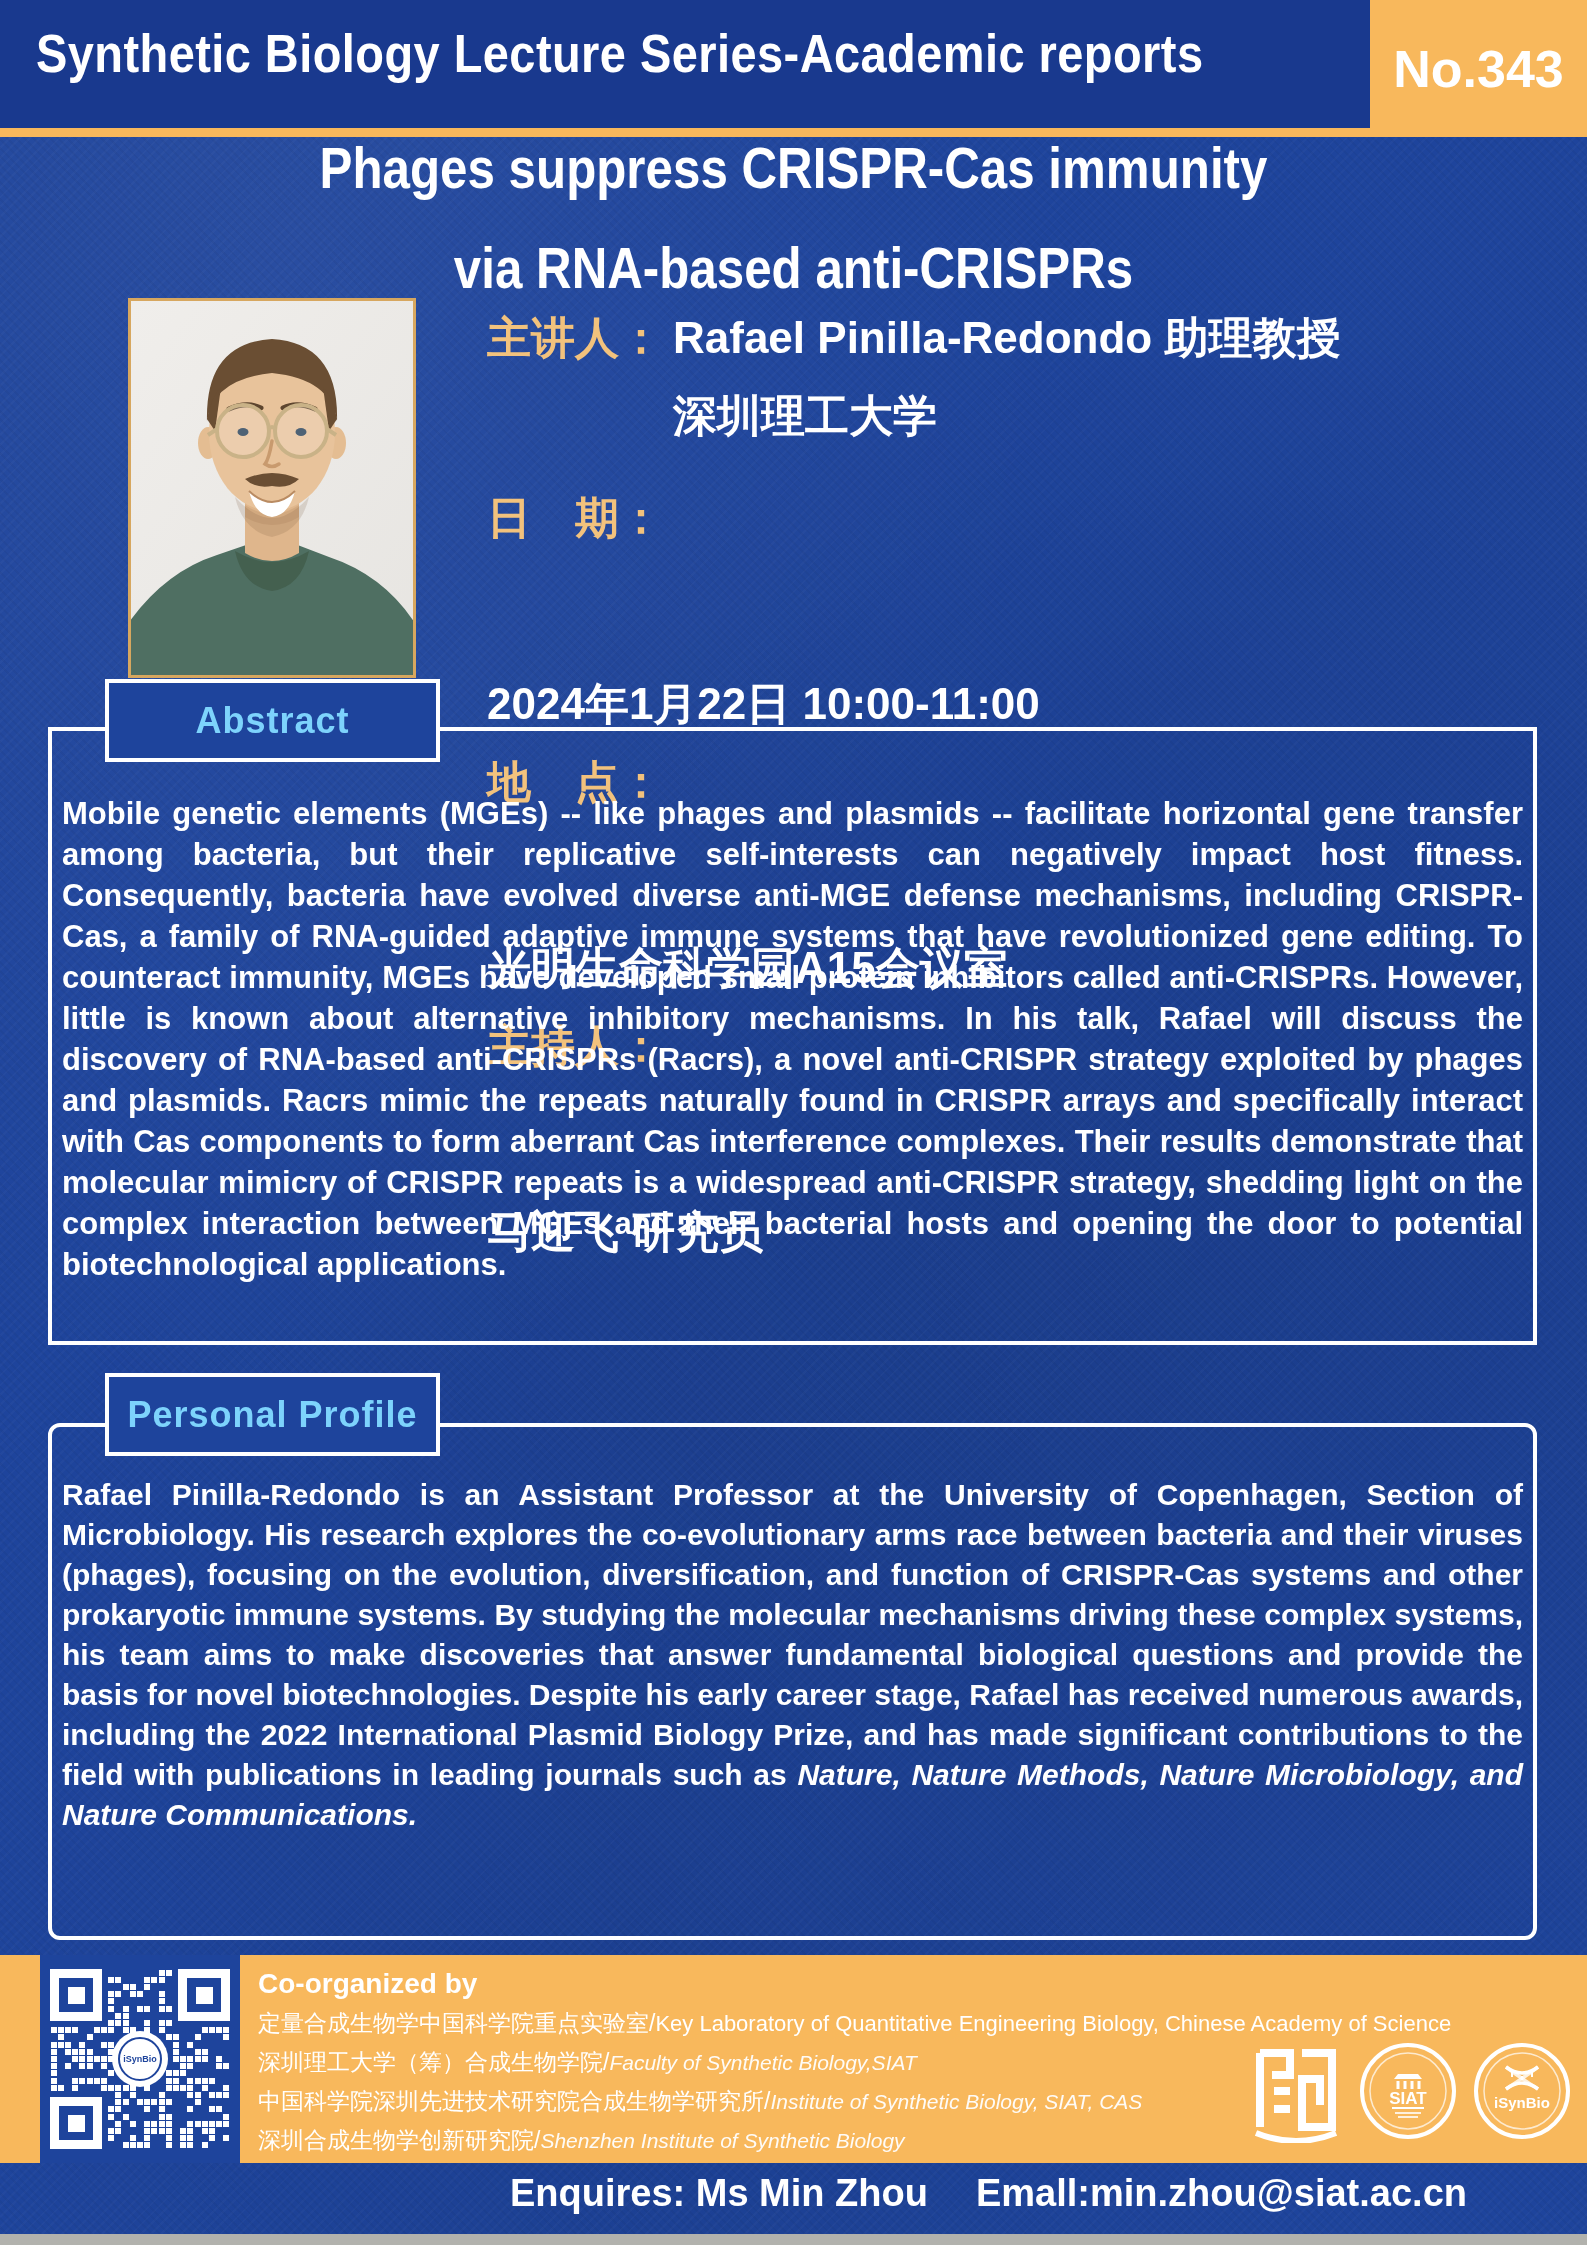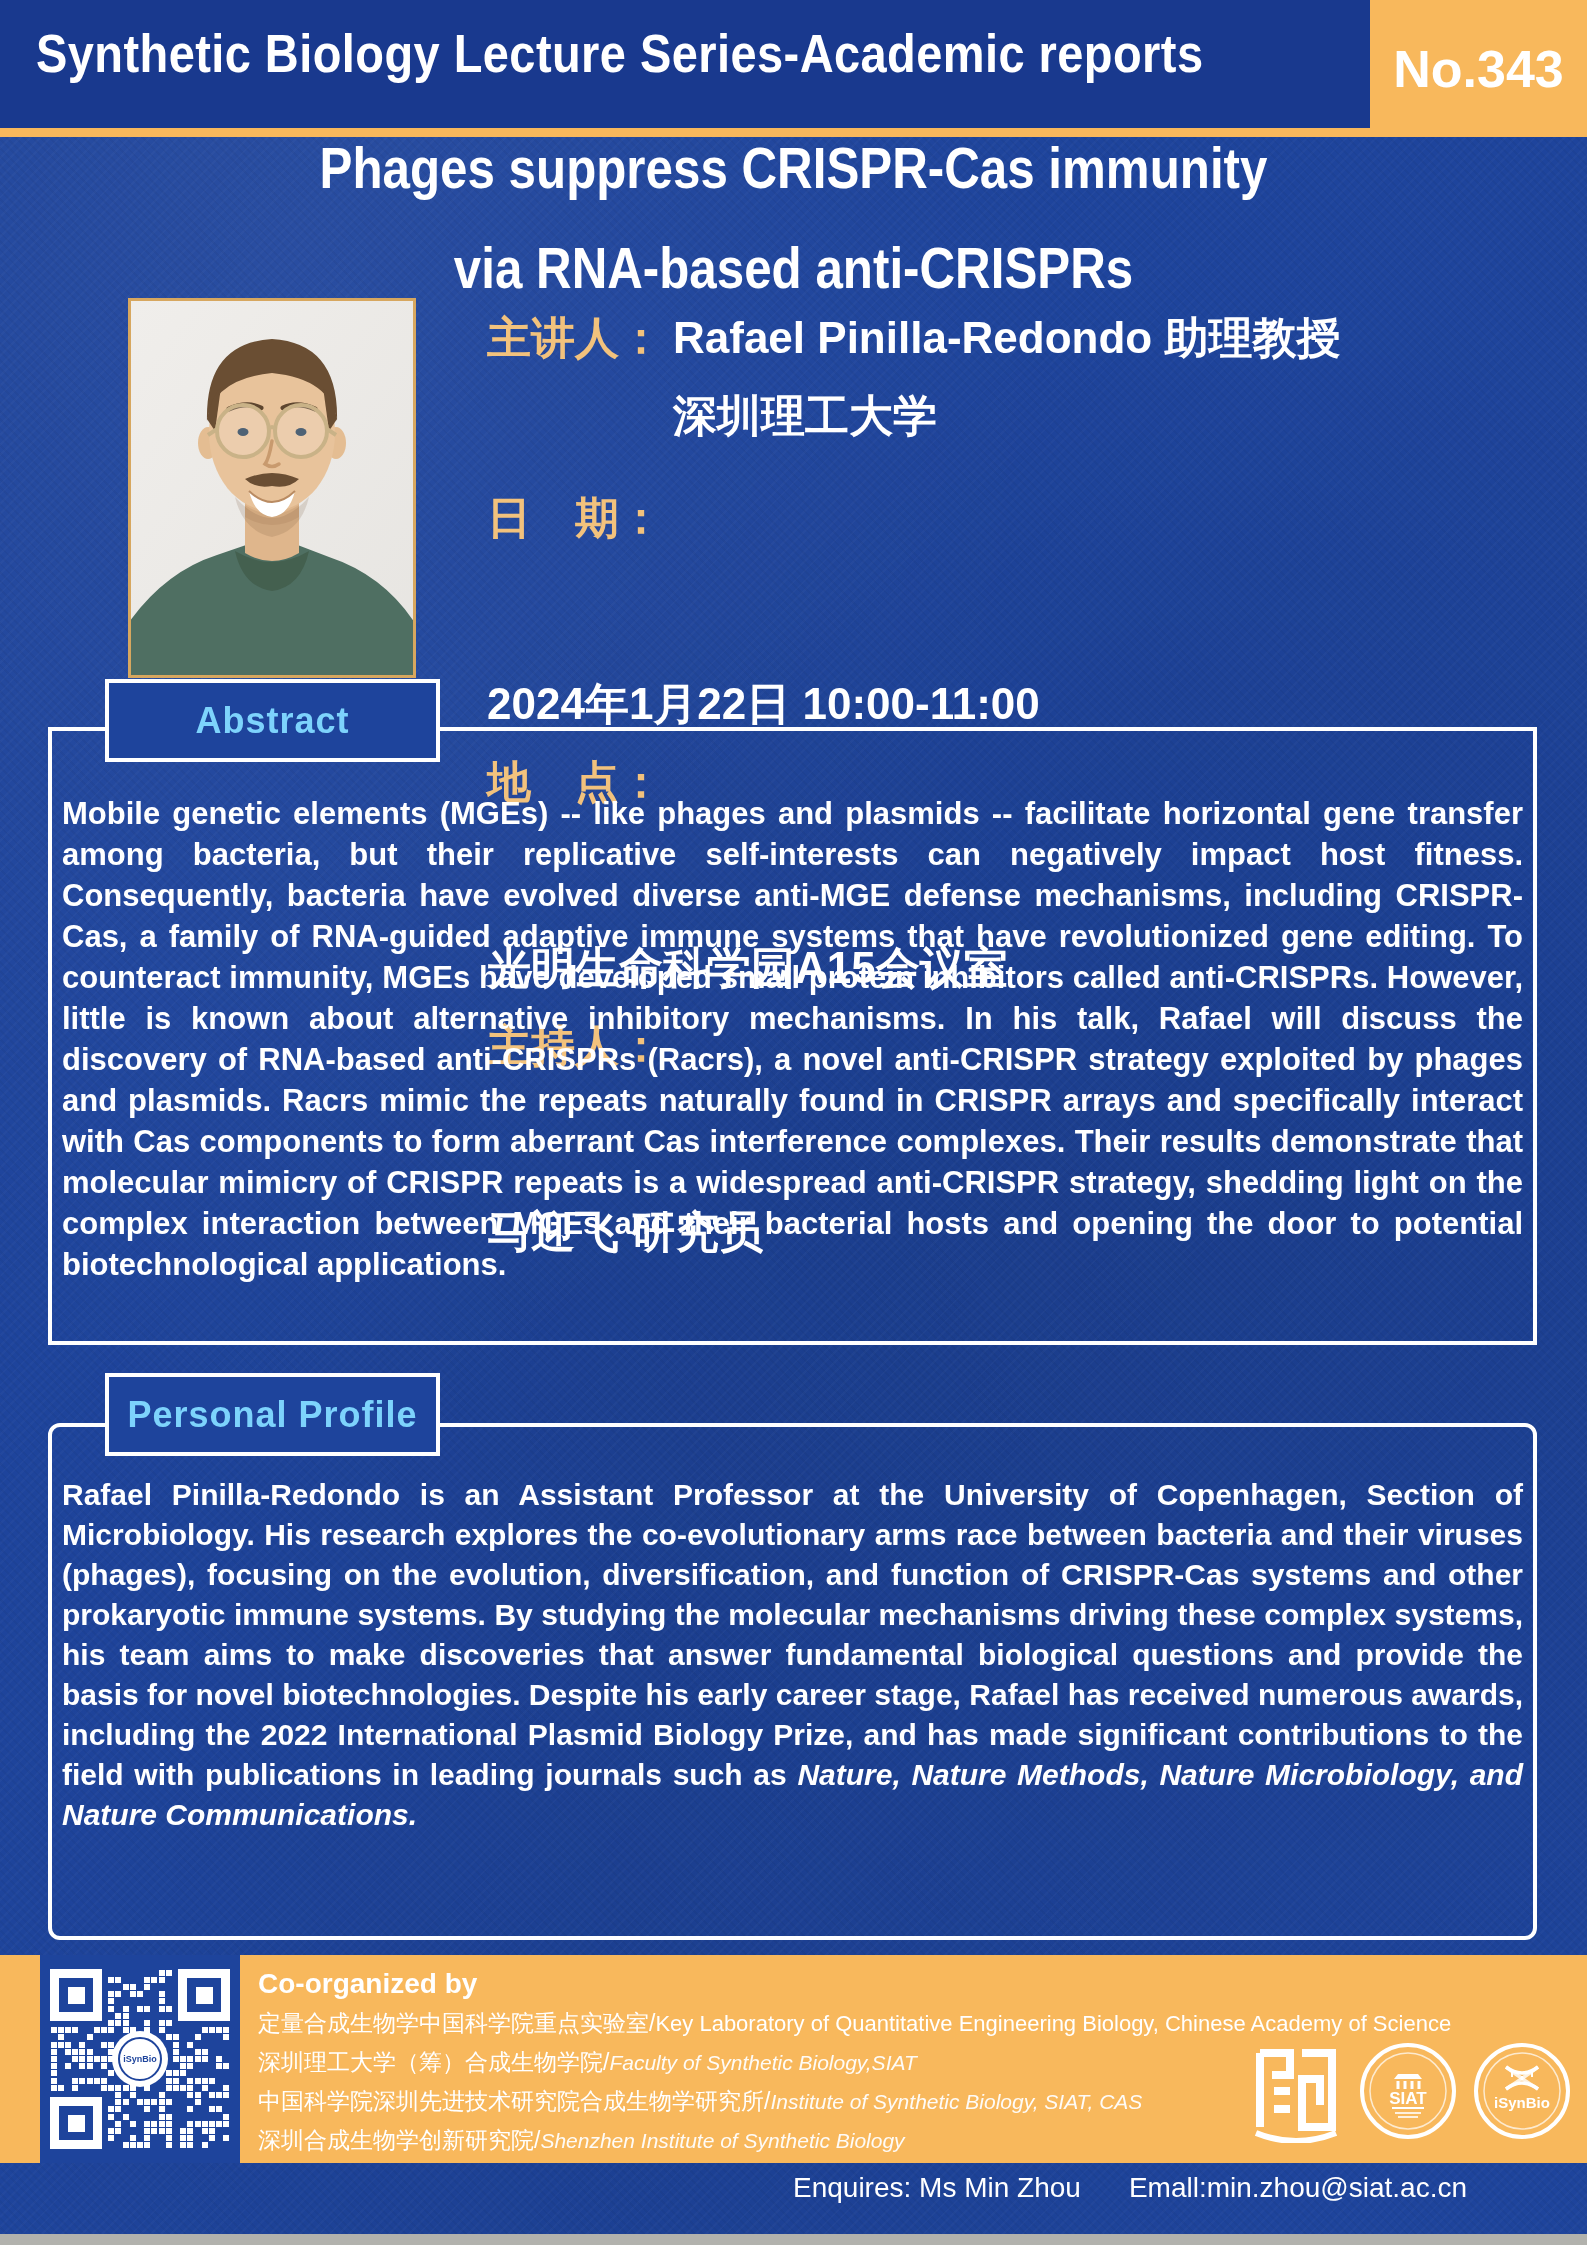--- a/index.html
+++ b/index.html
@@ -70,21 +70,21 @@
     display:flex;align-items:center;justify-content:center;}
   .qr-center .ring{width:44px;height:44px;border:2px solid #1E449C;border-radius:50%;box-sizing:border-box;
     display:flex;align-items:center;justify-content:center;color:#1E449C;font-size:9px;font-weight:bold;}
   .orgs{left:258px;top:1964px;width:1000px;z-index:3;color:#fff;}
   .orgs .co{font-size:28px;font-weight:bold;line-height:40px;}
   .orgs .oline{font-size:23px;line-height:38px;white-space:nowrap;}
   .orgs .oline .en{font-size:22px;}
   .orgs .oline .en.it{font-style:italic;font-size:21px;opacity:.95;}
   .logos{left:1248px;top:2036px;width:330px;height:110px;z-index:3;display:flex;align-items:center;gap:14px;}
   .enquiries{left:0;top:2172px;width:1467px;z-index:3;display:flex;justify-content:flex-end;gap:48px;
-    color:#fff;font-size:28px;font-weight:normal;white-space:nowrap;}
+    color:#fff;font-size:38px;font-weight:bold;white-space:nowrap;}
   .bottom-strip{left:0;top:2234px;width:1587px;height:11px;background:#B2B2AD;z-index:3;}
 </style>
 </head>
 <body>
 
 <div class="poster">
 
   <div class="abs header-band"></div>
   <div class="abs series-title">Synthetic Biology Lecture Series-Academic reports</div>
   <div class="abs divider"></div>

